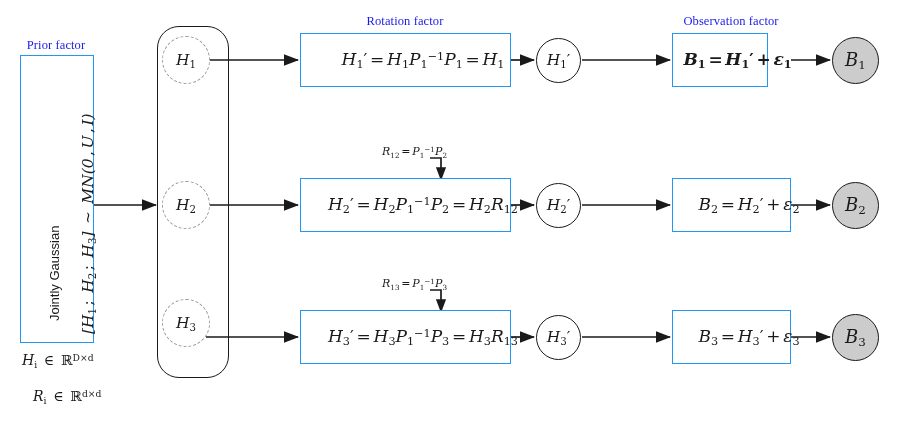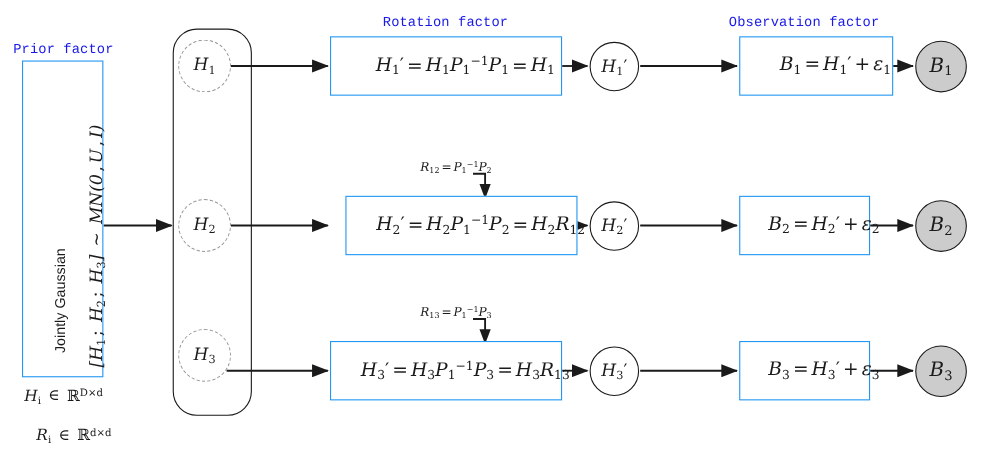--- a/index.html
+++ b/index.html
@@ -15,21 +15,21 @@
     width: 897px;
     height: 430px;
     background: #ffffff;
     overflow: hidden;
   }
   .abs { position: absolute; }
 
   
   .section-title {
     color: #1a1ae8;
-    font-family: Liberation Mono, monospace;
+    font-family: Liberation Serif, serif;
     font-size: 12.5px;
     white-space: nowrap;
     text-align: center;
     letter-spacing: 0.1px;
   }
 
   
   .factor-box {
     box-sizing: border-box;
     border: 1.6px solid #2196f3;
@@ -195,31 +195,31 @@
   </div>
 
   <div class="abs factor-box" style="left:300px; top:33px; width:211px; height:54px;">
     <span class="math mathbox">H<sub>1</sub><span class="prime">′</span><span class="op">=</span>H<sub>1</sub>P<sub>1</sub><sup>−1</sup>P<sub>1</sub><span class="op">=</span>H<sub>1</sub></span>
   </div>
 
   <div class="abs node-open" style="left:536px; top:38px; width:45px; height:45px;">
     <span class="math mathnode">H<sub>1</sub><span class="prime">′</span></span>
   </div>
 
-  <div class="abs factor-box" style="left:672px; top:33px; width:140px; height:54px;">
+  <div class="abs factor-box" style="left:672px; top:33px; width:96px; height:54px;font-weight:bold;">
     <span class="math mathbox">B<sub>1</sub><span class="op">=</span>H<sub>1</sub><span class="prime">′</span><span class="op">+</span>ε<sub>1</sub></span>
   </div>
 
   <div class="abs node-filled" style="left:832px; top:37px; width:47px; height:47px;">
     <span class="math mathbig">B<sub>1</sub></span>
   </div>
 
   <div class="abs math mathsmall" style="left:382px; top:145px;">R<sub>12</sub><span class="op">=</span>P<sub>1</sub><sup>−1</sup>P<sub>2</sub></div>
 
-  <div class="abs factor-box" style="left:314px; top:178px; width:211px; height:54px;">
+  <div class="abs factor-box" style="left:300px; top:178px; width:211px; height:54px;">
     <span class="math mathbox">H<sub>2</sub><span class="prime">′</span><span class="op">=</span>H<sub>2</sub>P<sub>1</sub><sup>−1</sup>P<sub>2</sub><span class="op">=</span>H<sub>2</sub>R<sub>12</sub></span>
   </div>
 
   <div class="abs node-open" style="left:536px; top:183px; width:45px; height:45px;">
     <span class="math mathnode">H<sub>2</sub><span class="prime">′</span></span>
   </div>
 
   <div class="abs factor-box" style="left:672px; top:178px; width:119px; height:54px;">
     <span class="math mathbox">B<sub>2</sub><span class="op">=</span>H<sub>2</sub><span class="prime">′</span><span class="op">+</span>ε<sub>2</sub></span>
   </div>

